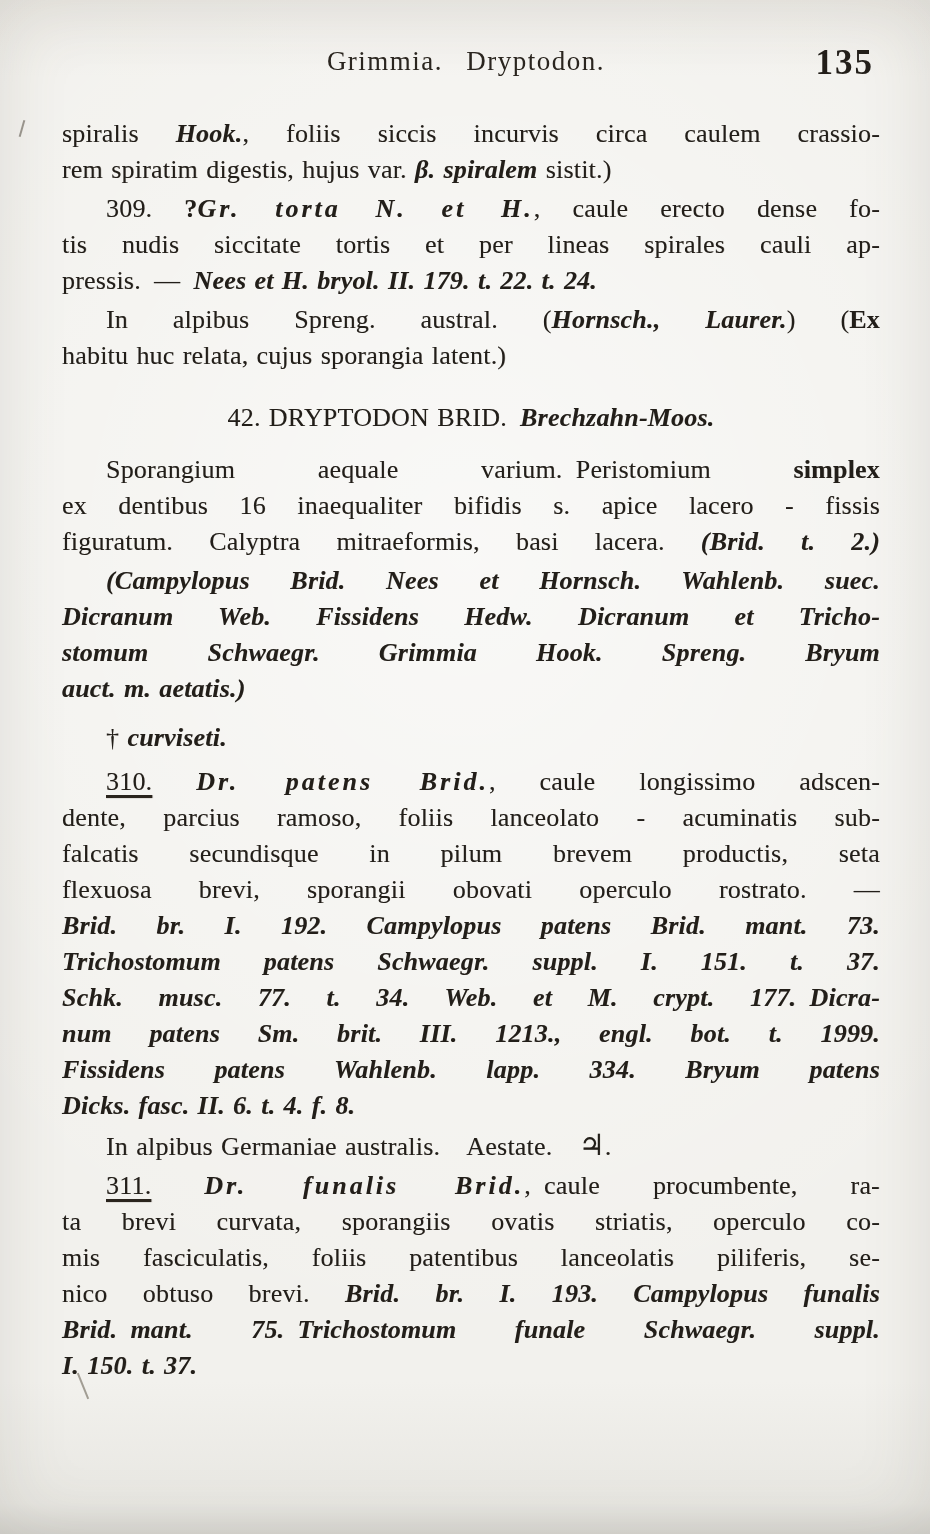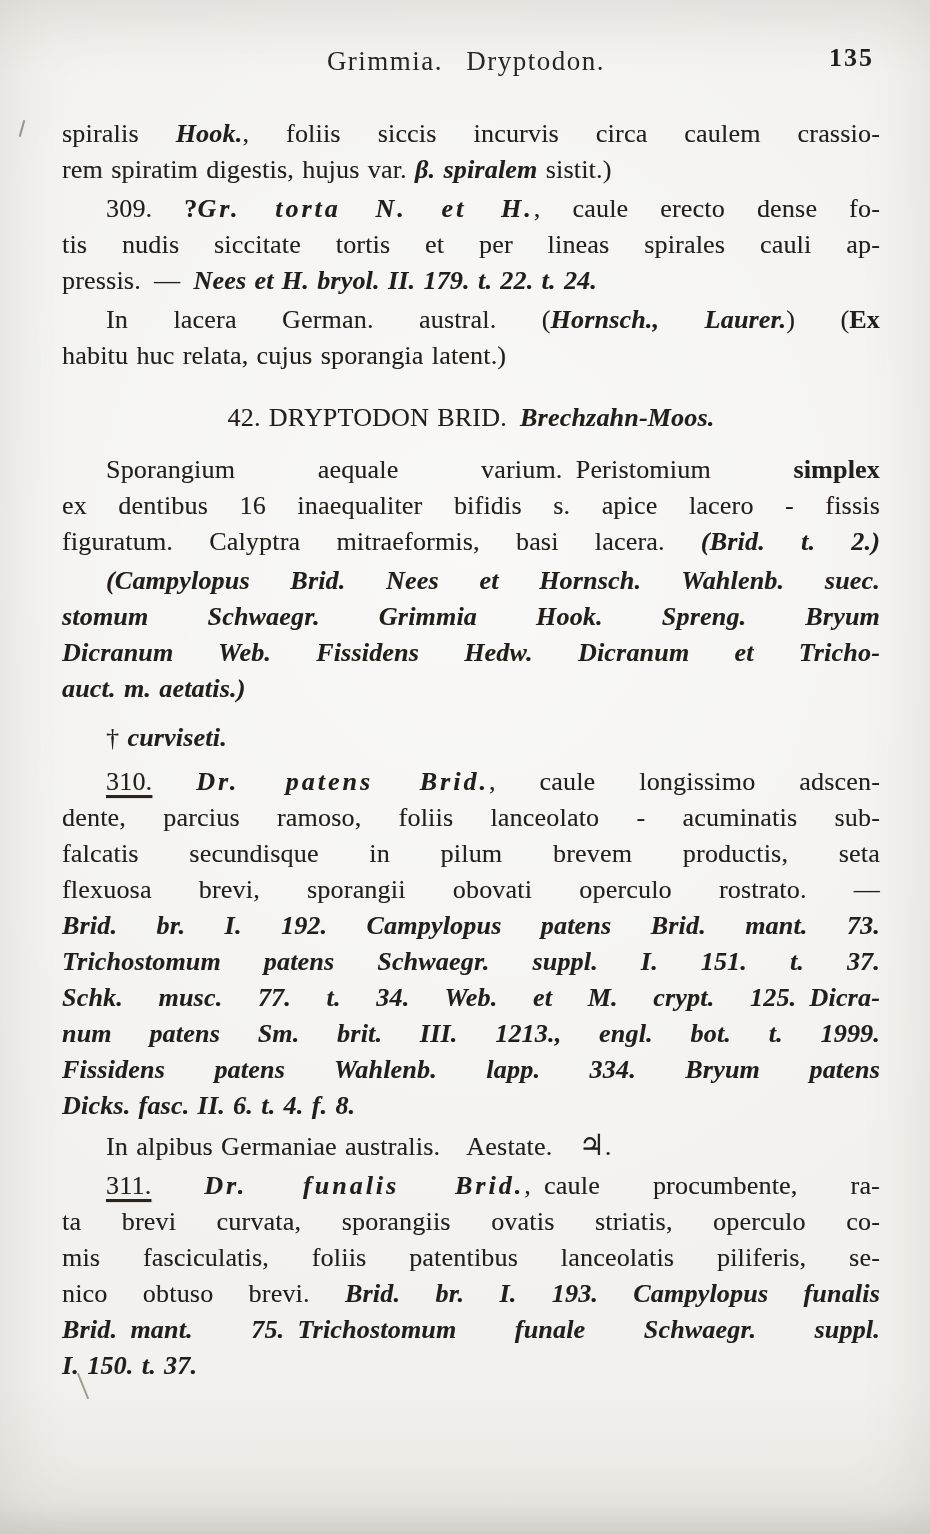--- a/index.html
+++ b/index.html
@@ -27,21 +27,21 @@
   }
   .rh-title {
     position: absolute; left: 0; right: 10px;
     text-align: center;
     letter-spacing: 1.5px;
     color: #2a251f;
   }
   .rh-page {
     position: absolute; right: 6px; top: -3px;
     font-weight: bold;
-    font-size: 26px;
+    font-size: 35px;
     letter-spacing: 2px;
   }
   .body-text {
     margin: 34px 50px 0 62px;
     font-size: 26px;
     line-height: 36px;
     letter-spacing: 0.2px;
     word-spacing: 1.5px;
     text-shadow: 0.3px 0.3px 0.4px rgba(45,38,30,0.35);
   }
@@ -75,48 +75,48 @@
       <div class="block paragraph">
         <div class="line just"><span class="seg">spiralis </span><span class="seg it bd">Hook.</span><span class="seg">, foliis siccis incurvis circa caulem crassio-</span></div>
         <div class="line"><span class="seg">rem spiratim digestis, hujus var. </span><span class="seg it bd">β. spiralem</span><span class="seg"> sistit.)</span></div>
       </div>
       <div class="block paragraph indent">
         <div class="line just"><span class="seg">309. </span><span class="seg bd">?</span><span class="seg it bd sp">Gr. torta N. et H.</span><span class="seg">, caule erecto dense fo-</span></div>
         <div class="line just"><span class="seg">tis nudis siccitate tortis et per lineas spirales cauli ap-</span></div>
         <div class="line"><span class="seg">pressis. — </span><span class="seg it bd">Nees et H. bryol. II. 179. t. 22. t. 24.</span></div>
       </div>
       <div class="block paragraph indent">
-        <div class="line just"><span class="seg">In lacera German. austral. (</span><span class="seg it bd">Hornsch., Laurer.</span><span class="seg">) (</span><span class="seg bd">Ex</span></div>
+        <div class="line just"><span class="seg">In alpibus Spreng. austral. (</span><span class="seg it bd">Hornsch., Laurer.</span><span class="seg">) (</span><span class="seg bd">Ex</span></div>
         <div class="line"><span class="seg">habitu huc relata, cujus sporangia latent.)</span></div>
       </div>
       <div class="block heading">
         <div class="line center"><span class="seg">42. DRYPTODON BRID.</span><span class="seg"> </span><span class="seg it bd">Brechzahn-Moos.</span></div>
       </div>
       <div class="block paragraph indent">
         <div class="line just"><span class="seg">Sporangium aequale varium. Peristomium </span><span class="seg bd">simplex</span></div>
         <div class="line just"><span class="seg">ex dentibus 16 inaequaliter bifidis s. apice lacero - fissis</span></div>
         <div class="line just"><span class="seg">figuratum. Calyptra mitraeformis, basi lacera. </span><span class="seg it bd">(Brid. t. 2.)</span></div>
       </div>
       <div class="block paragraph indent">
         <div class="line just"><span class="seg it bd">(Campylopus Brid. Nees et Hornsch. Wahlenb. suec.</span></div>
+        <div class="line just"><span class="seg it bd">Dicranum Web. Fissidens Hedw. Dicranum et Tricho-</span></div>
         <div class="line just"><span class="seg it bd">stomum Schwaegr. Grimmia Hook. Spreng. Bryum</span></div>
-        <div class="line just"><span class="seg it bd">Dicranum Web. Fissidens Hedw. Dicranum et Tricho-</span></div>
         <div class="line"><span class="seg it bd">auct. m. aetatis.)</span></div>
       </div>
       <div class="block subheading indent">
         <div class="line"><span class="seg">† </span><span class="seg it bd">curviseti.</span></div>
       </div>
       <div class="block paragraph indent">
         <div class="line just"><span class="seg ul">310.</span><span class="seg"> </span><span class="seg it bd sp">Dr. patens Brid.</span><span class="seg">, caule longissimo adscen-</span></div>
         <div class="line just"><span class="seg">dente, parcius ramoso, foliis lanceolato - acuminatis sub-</span></div>
         <div class="line just"><span class="seg">falcatis secundisque in pilum brevem productis, seta</span></div>
         <div class="line just"><span class="seg">flexuosa brevi, sporangii obovati operculo rostrato. —</span></div>
         <div class="line just"><span class="seg it bd">Brid. br. I. 192. Campylopus patens Brid. mant. 73.</span></div>
         <div class="line just"><span class="seg it bd">Trichostomum patens Schwaegr. suppl. I. 151. t. 37.</span></div>
-        <div class="line just"><span class="seg it bd">Schk. musc. 77. t. 34. Web. et M. crypt. 125. Dicra-</span></div>
+        <div class="line just"><span class="seg it bd">Schk. musc. 77. t. 34. Web. et M. crypt. 177. Dicra-</span></div>
         <div class="line just"><span class="seg it bd">num patens Sm. brit. III. 1213., engl. bot. t. 1999.</span></div>
         <div class="line just"><span class="seg it bd">Fissidens patens Wahlenb. lapp. 334. Bryum patens</span></div>
         <div class="line"><span class="seg it bd">Dicks. fasc. II. 6. t. 4. f. 8.</span></div>
       </div>
       <div class="block paragraph indent">
         <div class="line"><span class="seg">In alpibus Germaniae australis. Aestate. </span><span class="seg sym">♃</span><span class="seg">.</span></div>
       </div>
       <div class="block paragraph indent">
         <div class="line just"><span class="seg ul">311.</span><span class="seg"> </span><span class="seg it bd sp">Dr. funalis Brid.</span><span class="seg">, caule procumbente, ra-</span></div>
         <div class="line just"><span class="seg">ta brevi curvata, sporangiis ovatis striatis, operculo co-</span></div>

